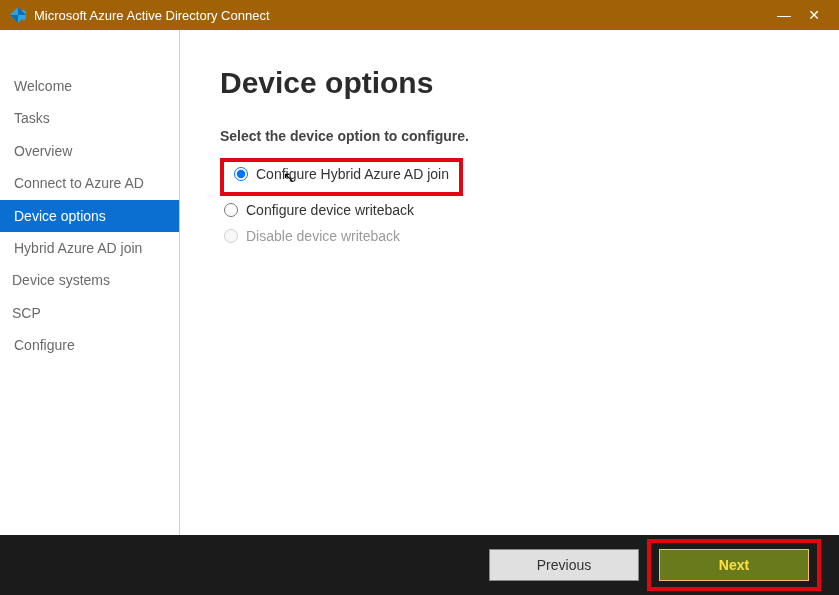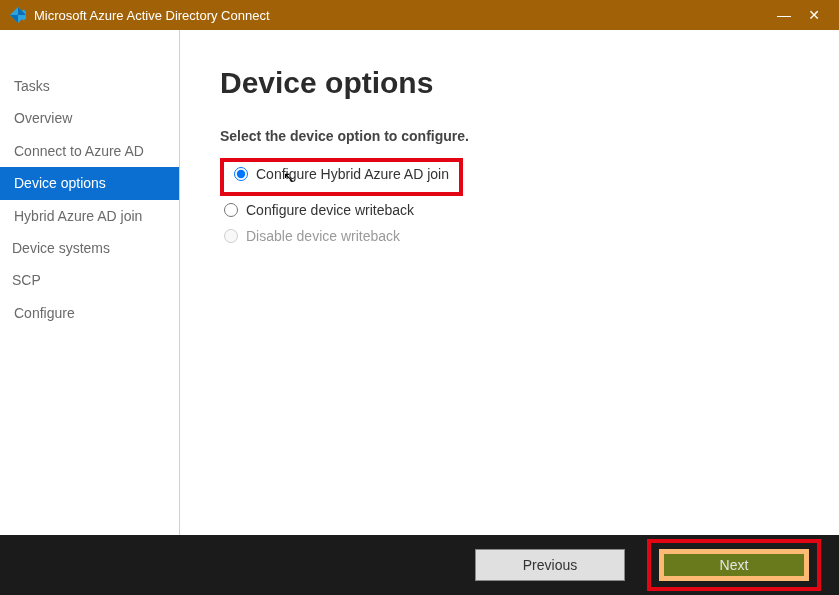--- a/index.html
+++ b/index.html
@@ -98,35 +98,36 @@
       position: absolute;
       bottom: 0;
       left: 0;
       right: 0;
       height: 60px;
       background: #1b1b1b;
       display: flex;
       align-items: center;
       justify-content: flex-end;
       padding-right: 18px;
-      gap: 22px;
+      gap: 8px;
     }
     .btn {
       width: 150px;
       height: 32px;
       font-size: 14px;
       border: 1px solid #888888;
       background: #e0e0e0;
       color: #333333;
       cursor: pointer;
     }
     .btn.primary {
       background: #697a1c;
-      color: #e5e5e5;
-      border: 5px solid #fdba74;
+      color: #fde047;
+      border: 1px solid #fdba74;
+      font-weight: bold;
     }
     .highlight-red-btn {
       border: 4px solid #e30513;
       padding: 6px 8px;
       display: flex;
       align-items: center;
     }
     .cursor-mark {
       position: absolute;
       font-size: 14px;
@@ -147,20 +148,21 @@
       <polygon points="0,8 8,16 8,8" fill="#0b6fb8"></polygon>
     </svg>
   </span>
   <span class="title">Microsoft Azure Active Directory Connect</span>
   <span class="win-btn">―</span>
   <span class="win-btn">✕</span>
 </div>
 
 <div class="body-area">
   <div class="sidebar" id="sidebar">
+      <div class="item">Welcome</div>
       <div class="item">Tasks</div>
       <div class="item">Overview</div>
       <div class="item">Connect to Azure AD</div>
       <div class="item selected">Device options</div>
       <div class="item">Hybrid Azure AD join</div>
       <div class="item sub">Device systems</div>
       <div class="item sub">SCP</div>
       <div class="item">Configure</div>
     </div>
   <div class="main">

